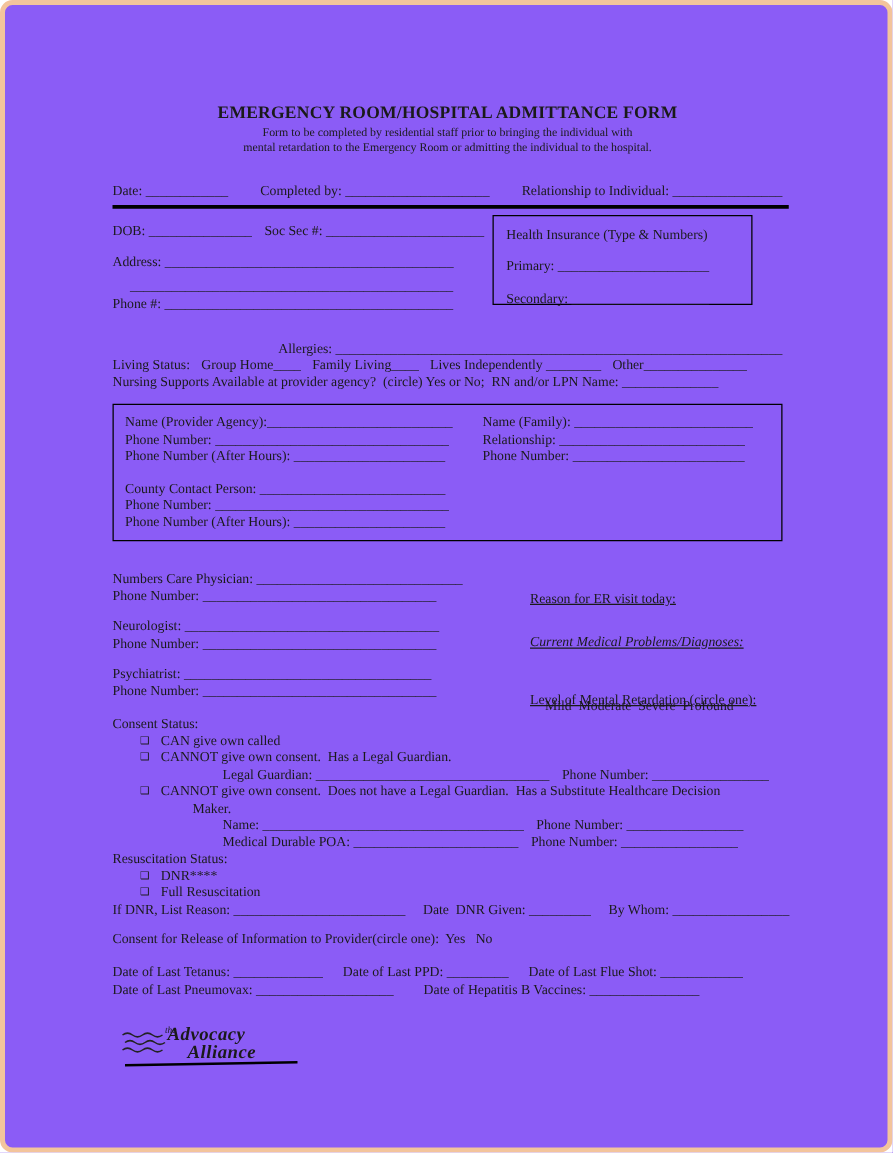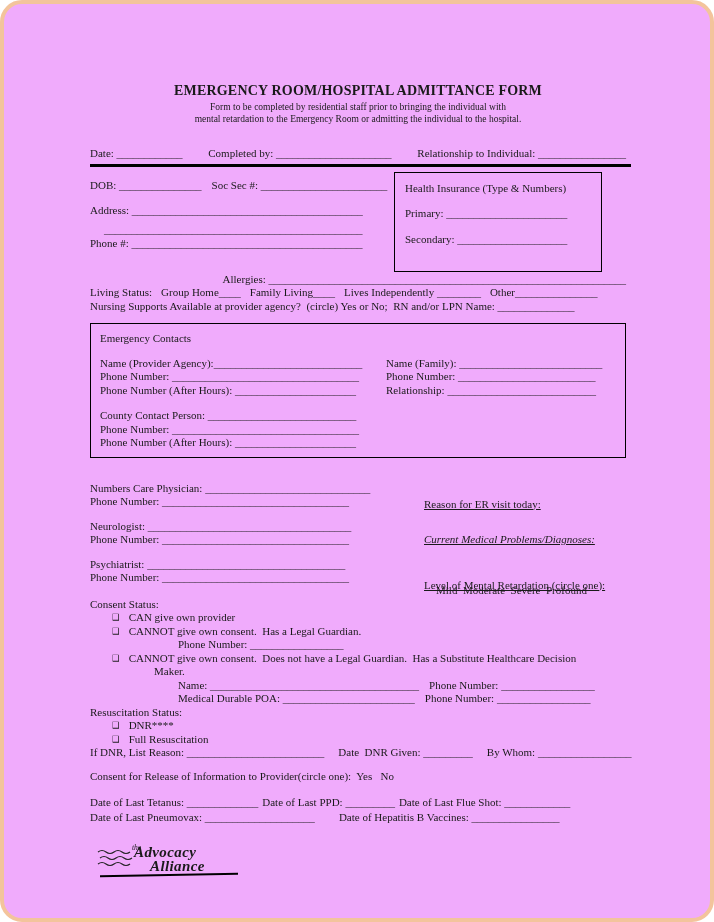--- a/index.html
+++ b/index.html
@@ -1,38 +1,38 @@
 <!DOCTYPE html>
 <html><head>
 <meta charset="utf-8">
 <style>
   * { margin:0; padding:0; box-sizing:border-box; }
   html,body { background:#fff; }
   body { font-family:"Liberation Serif","DejaVu Serif",serif; color:#1a1a1a; }
   .frame {
-    width:714px; height:922px; margin:0 auto; background:#f0abfc;
-    border:4px solid #f3c49c; border-radius:22px; position:relative; overflow:hidden;
+    width:714px; height:922px; margin:0 auto; background:#8b5cf6;
+    border:4px solid #f3c49c; border-radius:10px; position:relative; overflow:hidden;
   }
   .page { position:absolute; inset:0; padding:80px 84px 0 86px; font-size:11px; line-height:13.5px; }
   [data-bind] { white-space:pre; }
 
   .title { font-size:14px; line-height:14px; font-weight:bold; text-align:center; margin-bottom:4px; letter-spacing:.2px; }
   .subtitle { font-size:9.5px; line-height:11.5px; text-align:center; }
 
   .row { display:flex; }
   .row.between { justify-content:space-between; }
   .top-row { margin-top:22px; }
   .thick-rule { height:3px; background:#000; margin:3px 0 2px; width:101%; }
 
   .info-section { position:relative; margin-top:12px; height:84px; }
   .dob-row { gap:10px; margin-bottom:12px; }
   .addr-row { margin-bottom:5px; }
   .addr-cont { margin-left:14px; margin-bottom:1px; }
   .insurance-box {
-    position:absolute; top:-7px; left:304px; width:208px; height:100px;
+    position:absolute; top:-7px; left:304px; width:208px; height:72px;
     border:1px solid #000; padding:9px 10px;
   }
   .insurance-box .ins-line { margin-top:12px; }
 
   .allergies { margin-top:10px;text-align:right; }
   .living-row { gap:9px; }
 
   .ec-box { border:1px solid #000; margin-top:10px; padding:8px 9px 7px; }
   .ec-title { margin-bottom:11px; }
   .ec-cols { display:flex; }
@@ -49,21 +49,21 @@
   .note-mr-opts { position:absolute; left:346px; top:102px; text-decoration:none; }
 
   .chk-row { display:flex; gap:9px; margin-left:22px; }
   .chk-icon { font-family:"DejaVu Sans",sans-serif; font-size:8.5px; line-height:13.5px; }
   .sub-row { margin-left:88px; display:flex; gap:10px; }
   .maker-line { margin-left:64px; }
 
   .ifdnr-row { display:flex; gap:14px; }
   .release-line { margin-top:10px; }
   .vacc { margin-top:13px; }
-  .vacc-row1 { display:flex; gap:4px; }
+  .vacc-row1 { display:flex; gap:16px; }
   .vacc-row2 { display:flex; gap:24px; margin-top:1px; }
 
   .logo { display:flex; align-items:flex-end; margin-top:20px; margin-left:6px; }
   .logo-waves { margin-bottom:3px; }
   .logo-text { position:relative; margin-left:-8px; font-style:italic; font-weight:bold; }
   .logo-the { position:absolute; top:-4px; left:-2px; font-size:7.5px; font-weight:normal; }
   .logo-l1 { display:block; font-size:15px; line-height:14px; letter-spacing:.4px; }
   .logo-l2 { display:block; font-size:15px; line-height:14px; letter-spacing:.4px; margin-left:16px; }
   .logo-underline { position:absolute; left:-34px; bottom:-3px; width:138px; height:2px; background:#000; transform:rotate(-1deg); }
 </style>
@@ -104,34 +104,33 @@
     <div class="row living-row">
       <span data-bind="living.label">Living Status:</span>
       <span data-bind="living.group_home">Group Home____</span>
       <span data-bind="living.family_living">Family Living____</span>
       <span data-bind="living.independently">Lives Independently ________</span>
       <span data-bind="living.other">Other_______________</span>
     </div>
     <div data-bind="nursing.line">Nursing Supports Available at provider agency?  (circle) Yes or No;  RN and/or LPN Name: ______________</div>
 
     <div class="ec-box">
-      <div class="ec-title" data-bind="contacts.title">Emergency Contacts</div>
       <div class="ec-cols">
         <div class="ec-left">
           <div data-bind="contacts.provider_name">Name (Provider Agency):___________________________</div>
           <div data-bind="contacts.provider_phone">Phone Number: __________________________________</div>
           <div data-bind="contacts.provider_after_hours">Phone Number (After Hours): ______________________</div>
           <div class="county-block" data-bind="contacts.county_person">County Contact Person: ___________________________</div>
           <div data-bind="contacts.county_phone">Phone Number: __________________________________</div>
           <div data-bind="contacts.county_after_hours">Phone Number (After Hours): ______________________</div>
         </div>
         <div class="ec-right">
           <div data-bind="contacts.family_name">Name (Family): __________________________</div>
+          <div data-bind="contacts.relationship">Relationship: ___________________________</div>
           <div data-bind="contacts.family_phone">Phone Number: _________________________</div>
-          <div data-bind="contacts.relationship">Relationship: ___________________________</div>
         </div>
       </div>
     </div>
 
     <div class="phys-section">
       <div data-bind="physicians.pcp">Numbers Care Physician: ______________________________</div>
       <div data-bind="physicians.pcp_phone">Phone Number: __________________________________</div>
       <div class="phys-gap" data-bind="physicians.neurologist">Neurologist: _____________________________________</div>
       <div data-bind="physicians.neurologist_phone">Phone Number: __________________________________</div>
       <div class="phys-gap" data-bind="physicians.psychiatrist">Psychiatrist: ____________________________________</div>
@@ -139,27 +138,28 @@
 
       <div class="note note-er" data-bind="notes.er_reason">Reason for ER visit today:</div>
       <div class="note note-problems" data-bind="notes.problems">Current Medical Problems/Diagnoses:</div>
       <div class="note note-mr" data-bind="notes.mr_level">Level of Mental Retardation (circle one):</div>
       <div class="note-mr-opts" data-bind="notes.mr_options">Mild  Moderate  Severe  Profound</div>
     </div>
 
     <div data-bind="consent.heading">Consent Status:</div>
     <div class="chk-row">
       <span class="chk-icon" data-bind="glyphs.checkbox">❑</span>
-      <span data-bind="consent.can">CAN give own provider</span>
+      <span data-bind="consent.can">CAN give own called</span>
     </div>
     <div class="chk-row">
       <span class="chk-icon" data-bind="glyphs.checkbox">❑</span>
       <span data-bind="consent.cannot_has_guardian">CANNOT give own consent.  Has a Legal Guardian.</span>
     </div>
     <div class="sub-row">
+      <span data-bind="consent.legal_guardian">Legal Guardian: __________________________________</span>
       <span data-bind="consent.legal_guardian_phone">Phone Number: _________________</span>
     </div>
     <div class="chk-row">
       <span class="chk-icon" data-bind="glyphs.checkbox">❑</span>
       <span data-bind="consent.cannot_no_guardian">CANNOT give own consent.  Does not have a Legal Guardian.  Has a Substitute Healthcare Decision</span>
     </div>
     <div class="maker-line" data-bind="consent.maker">Maker.</div>
     <div class="sub-row">
       <span data-bind="consent.name">Name: ______________________________________</span>
       <span data-bind="consent.name_phone">Phone Number: _________________</span>

